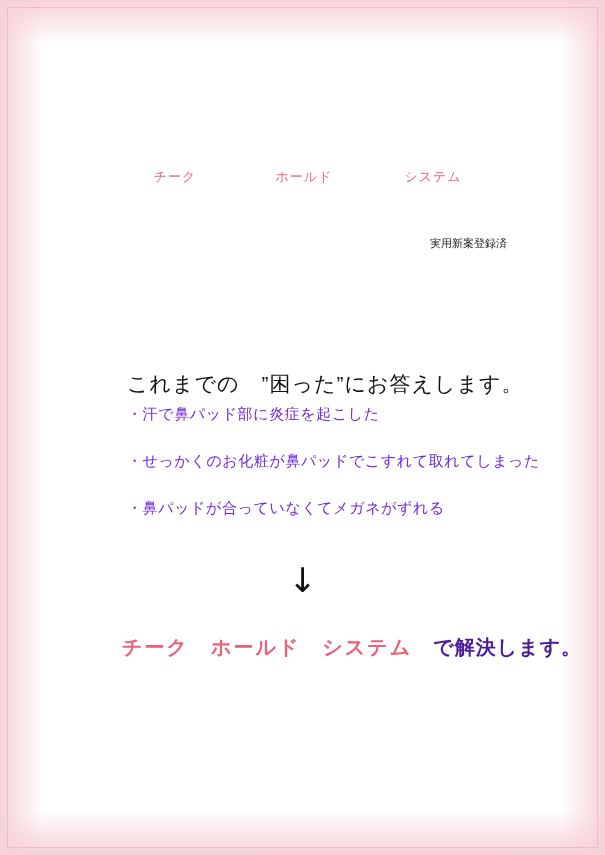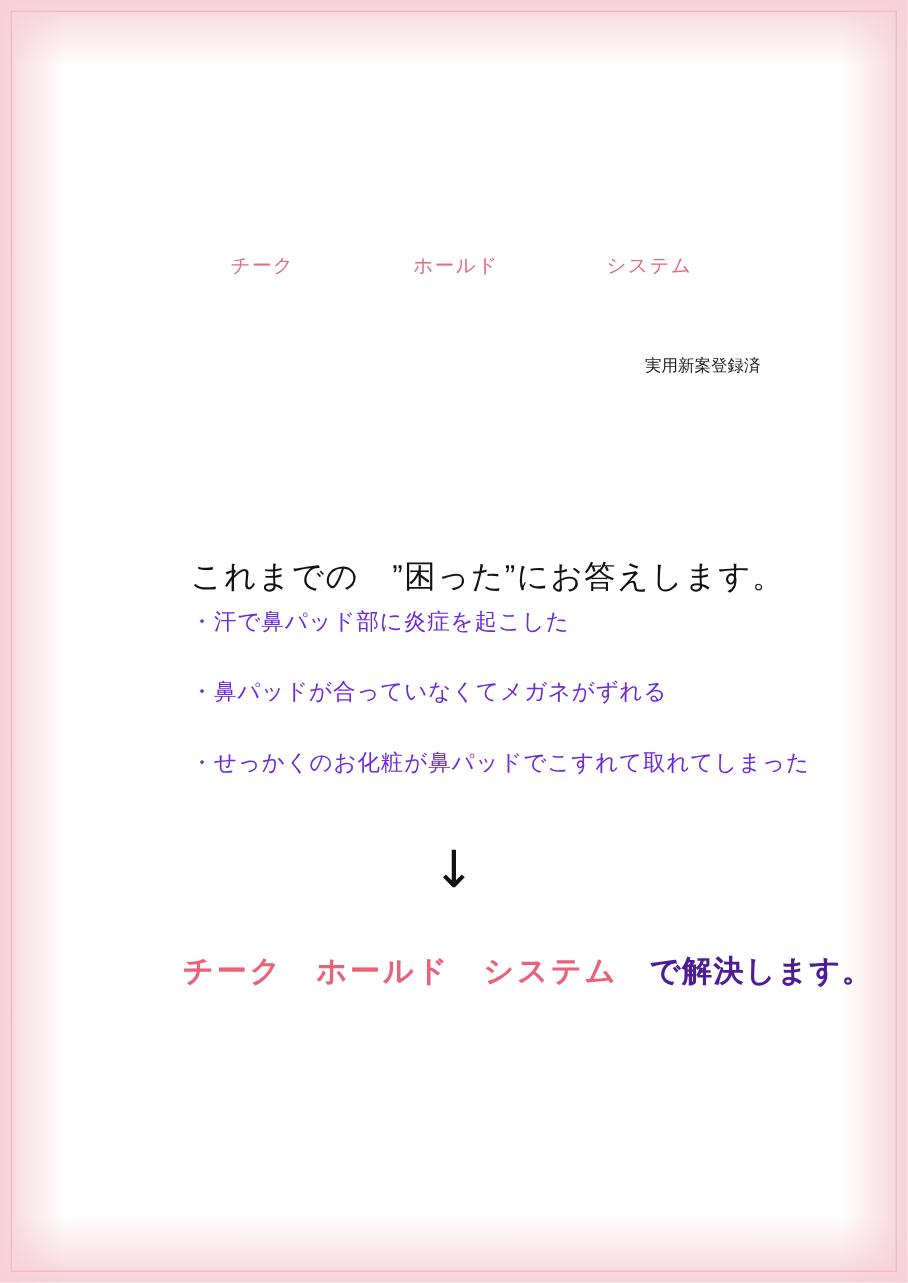--- a/index.html
+++ b/index.html
@@ -174,22 +174,22 @@
       <div class="ruby-row">
         <span class="ruby ruby-cheek">チーク</span><span class="ruby ruby-hold">ホールド</span><span class="ruby ruby-system">システム</span>
       </div>
       <div class="reg-mark">実用新案登録済</div>
     </div>
 
     <div class="lead">これまでの　”困った”にお答えします。</div>
 
     <div class="bullets">
       <div class="bullet">・汗で鼻パッド部に炎症を起こした</div>
+      <div class="bullet">・せっかくのお化粧が鼻パッドでこすれて取れてしまった</div>
       <div class="bullet">・鼻パッドが合っていなくてメガネがずれる</div>
-      <div class="bullet">・せっかくのお化粧が鼻パッドでこすれて取れてしまった</div>
     </div>
 
     <div class="arrow">↓</div>
 
     <div class="conclusion">
       <span class="brand">チーク　ホールド　システム</span><span class="tail">　で解決します。</span>
     </div>
 
   </div>
 </div>

